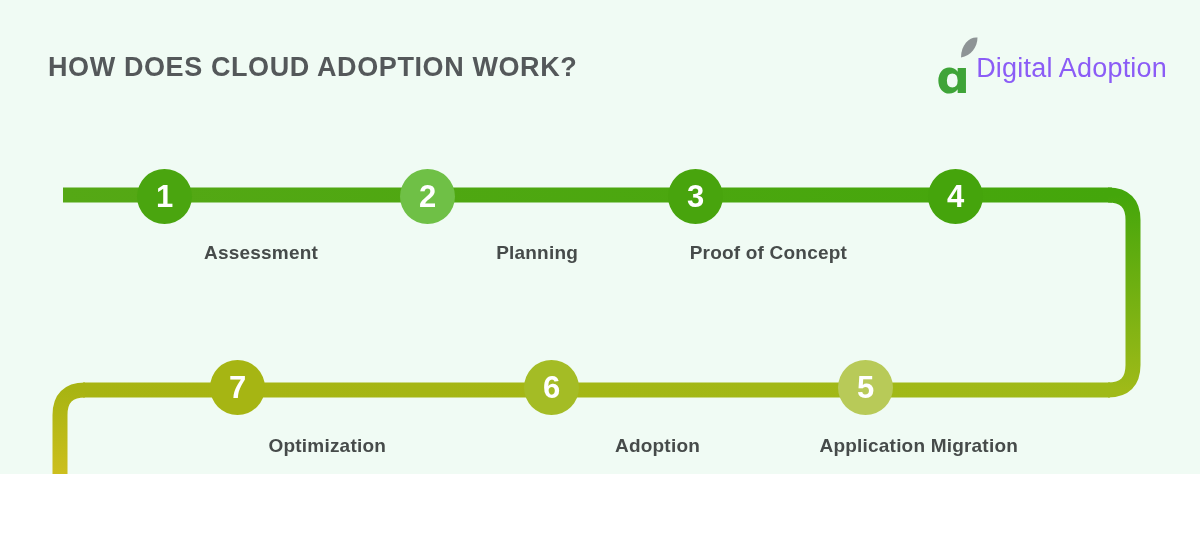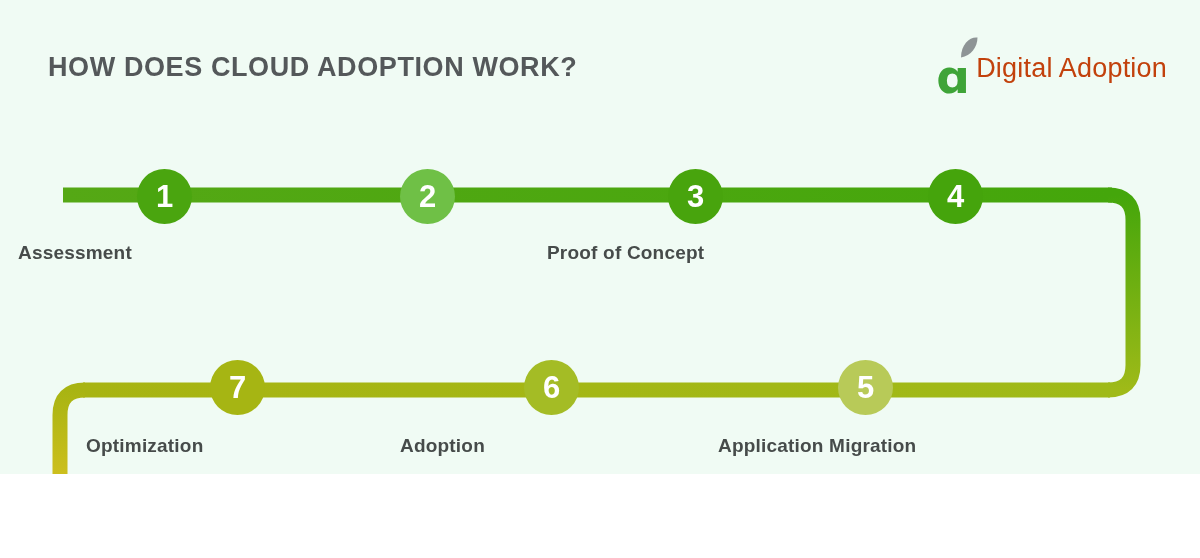--- a/index.html
+++ b/index.html
@@ -67,42 +67,42 @@
   }
   .circle .num {
     color: #ffffff;
     font-size: 31px;
     font-weight: bold;
   }
 
   .step-label {
     position: absolute;
     width: 300px;
-    text-align: left;
+    text-align: right;
     font-size: 19px;
     font-weight: bold;
     color: #464b4a;
     letter-spacing: 0.2px;
   }
 </style>
 </head>
 <body>
 
 <div class="canvas" style="background: rgb(240, 251, 244);">
 
   <h1 class="page-title" style="color: rgb(84, 88, 90);">HOW DOES CLOUD ADOPTION WORK?</h1>
 
   <div class="logo">
     <div class="logo-mark">
       <span class="mark-letter" style="color: rgb(63, 164, 56);">ɑ</span>
       <svg class="leaf" width="17" height="21" viewBox="0 0 17 21">
         <path d="M 0 20.5 C 0 7 9 -0.5 16.5 0.5 C 16.5 10 10 19 0 20.5 Z" fill="#8e9496"></path>
       </svg>
     </div>
-    <span class="logo-text" style="color: #c2410c;">Digital Adoption</span>
+    <span class="logo-text" style="color: #8b5cf6;">Digital Adoption</span>
   </div>
 
   <svg class="flow-svg" width="1200" height="558" viewBox="0 0 1200 558">
     <defs>
       <linearGradient id="g1" gradientUnits="userSpaceOnUse" x1="63" y1="0" x2="1112" y2="0">
         <stop offset="0" stop-color="#55a815"></stop>
         <stop offset="1" stop-color="#44a60b"></stop>
       </linearGradient>
       <linearGradient id="g2" gradientUnits="userSpaceOnUse" x1="0" y1="195" x2="0" y2="390">
         <stop offset="0" stop-color="#44a60b"></stop>
@@ -140,19 +140,20 @@
     <span class="num">7</span>
   </div>
   <div class="circle" style="left: 524px; top: 360px; background: rgb(164, 188, 37);">
     <span class="num">6</span>
   </div>
   <div class="circle" style="left: 838px; top: 360px; background: rgb(184, 202, 88);">
     <span class="num">5</span>
   </div>
 
   <div class="step-label" style="left:18px;  top:242px">Assessment</div>
+  <div class="step-label" style="left:278px; top:242px">Planning</div>
   <div class="step-label" style="left:547px; top:242px">Proof of Concept</div>
 
   <div class="step-label" style="left:86px;  top:435px">Optimization</div>
   <div class="step-label" style="left:718px; top:435px">Application Migration</div>
   <div class="step-label" style="left:400px; top:435px">Adoption</div>
 
 </div>
 
 </body></html>

